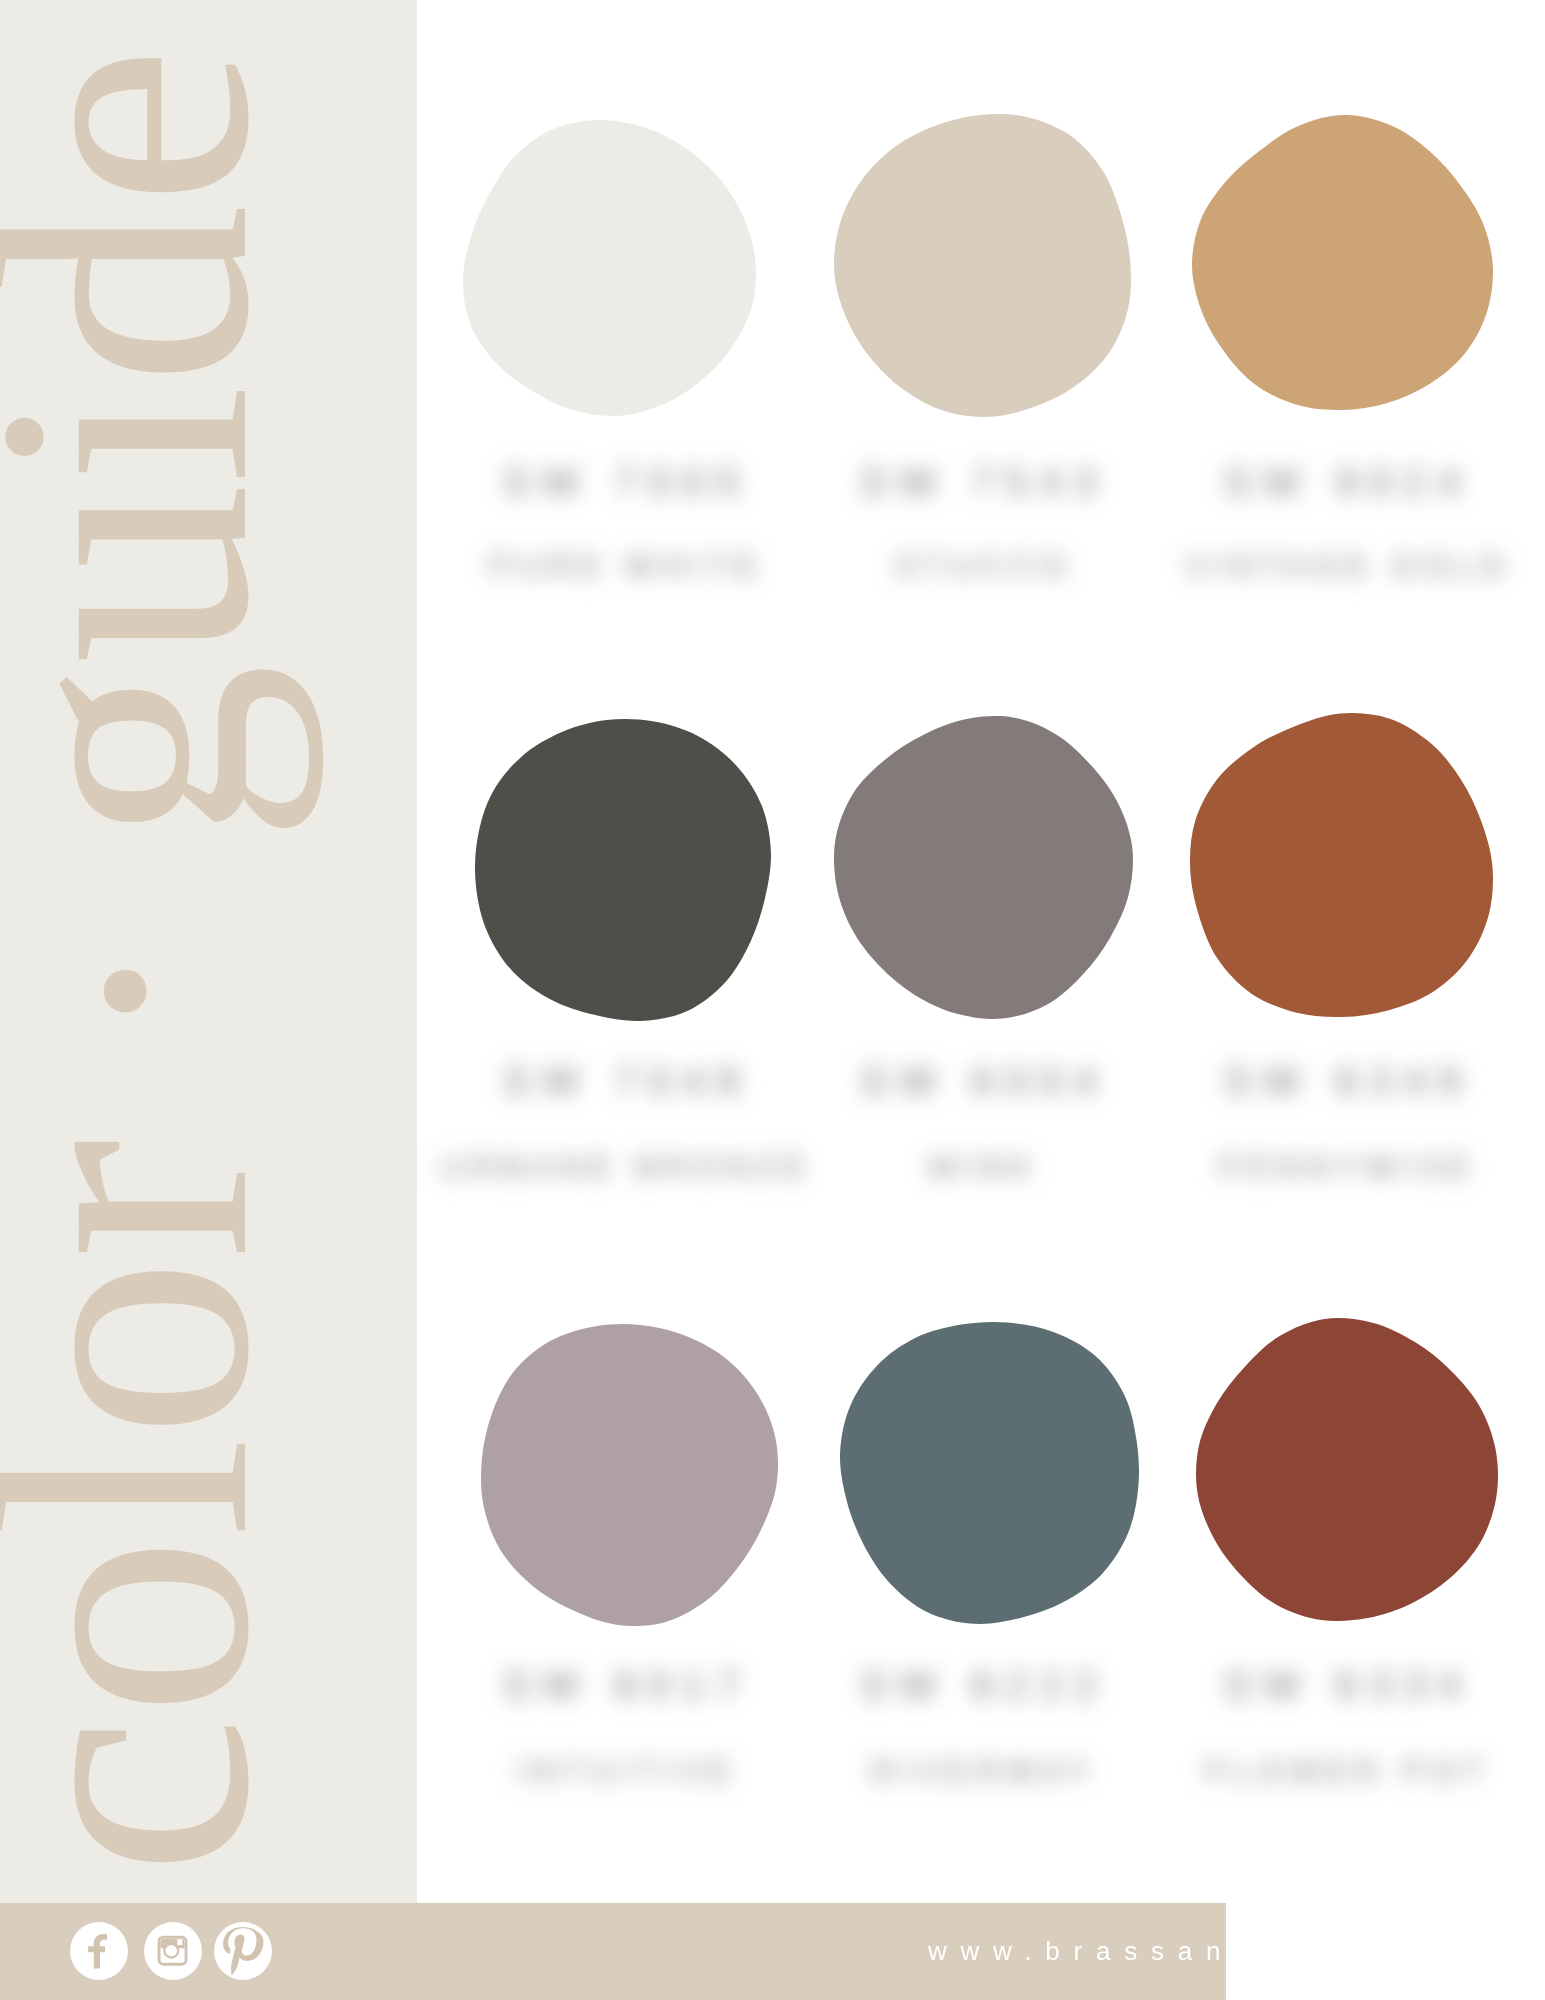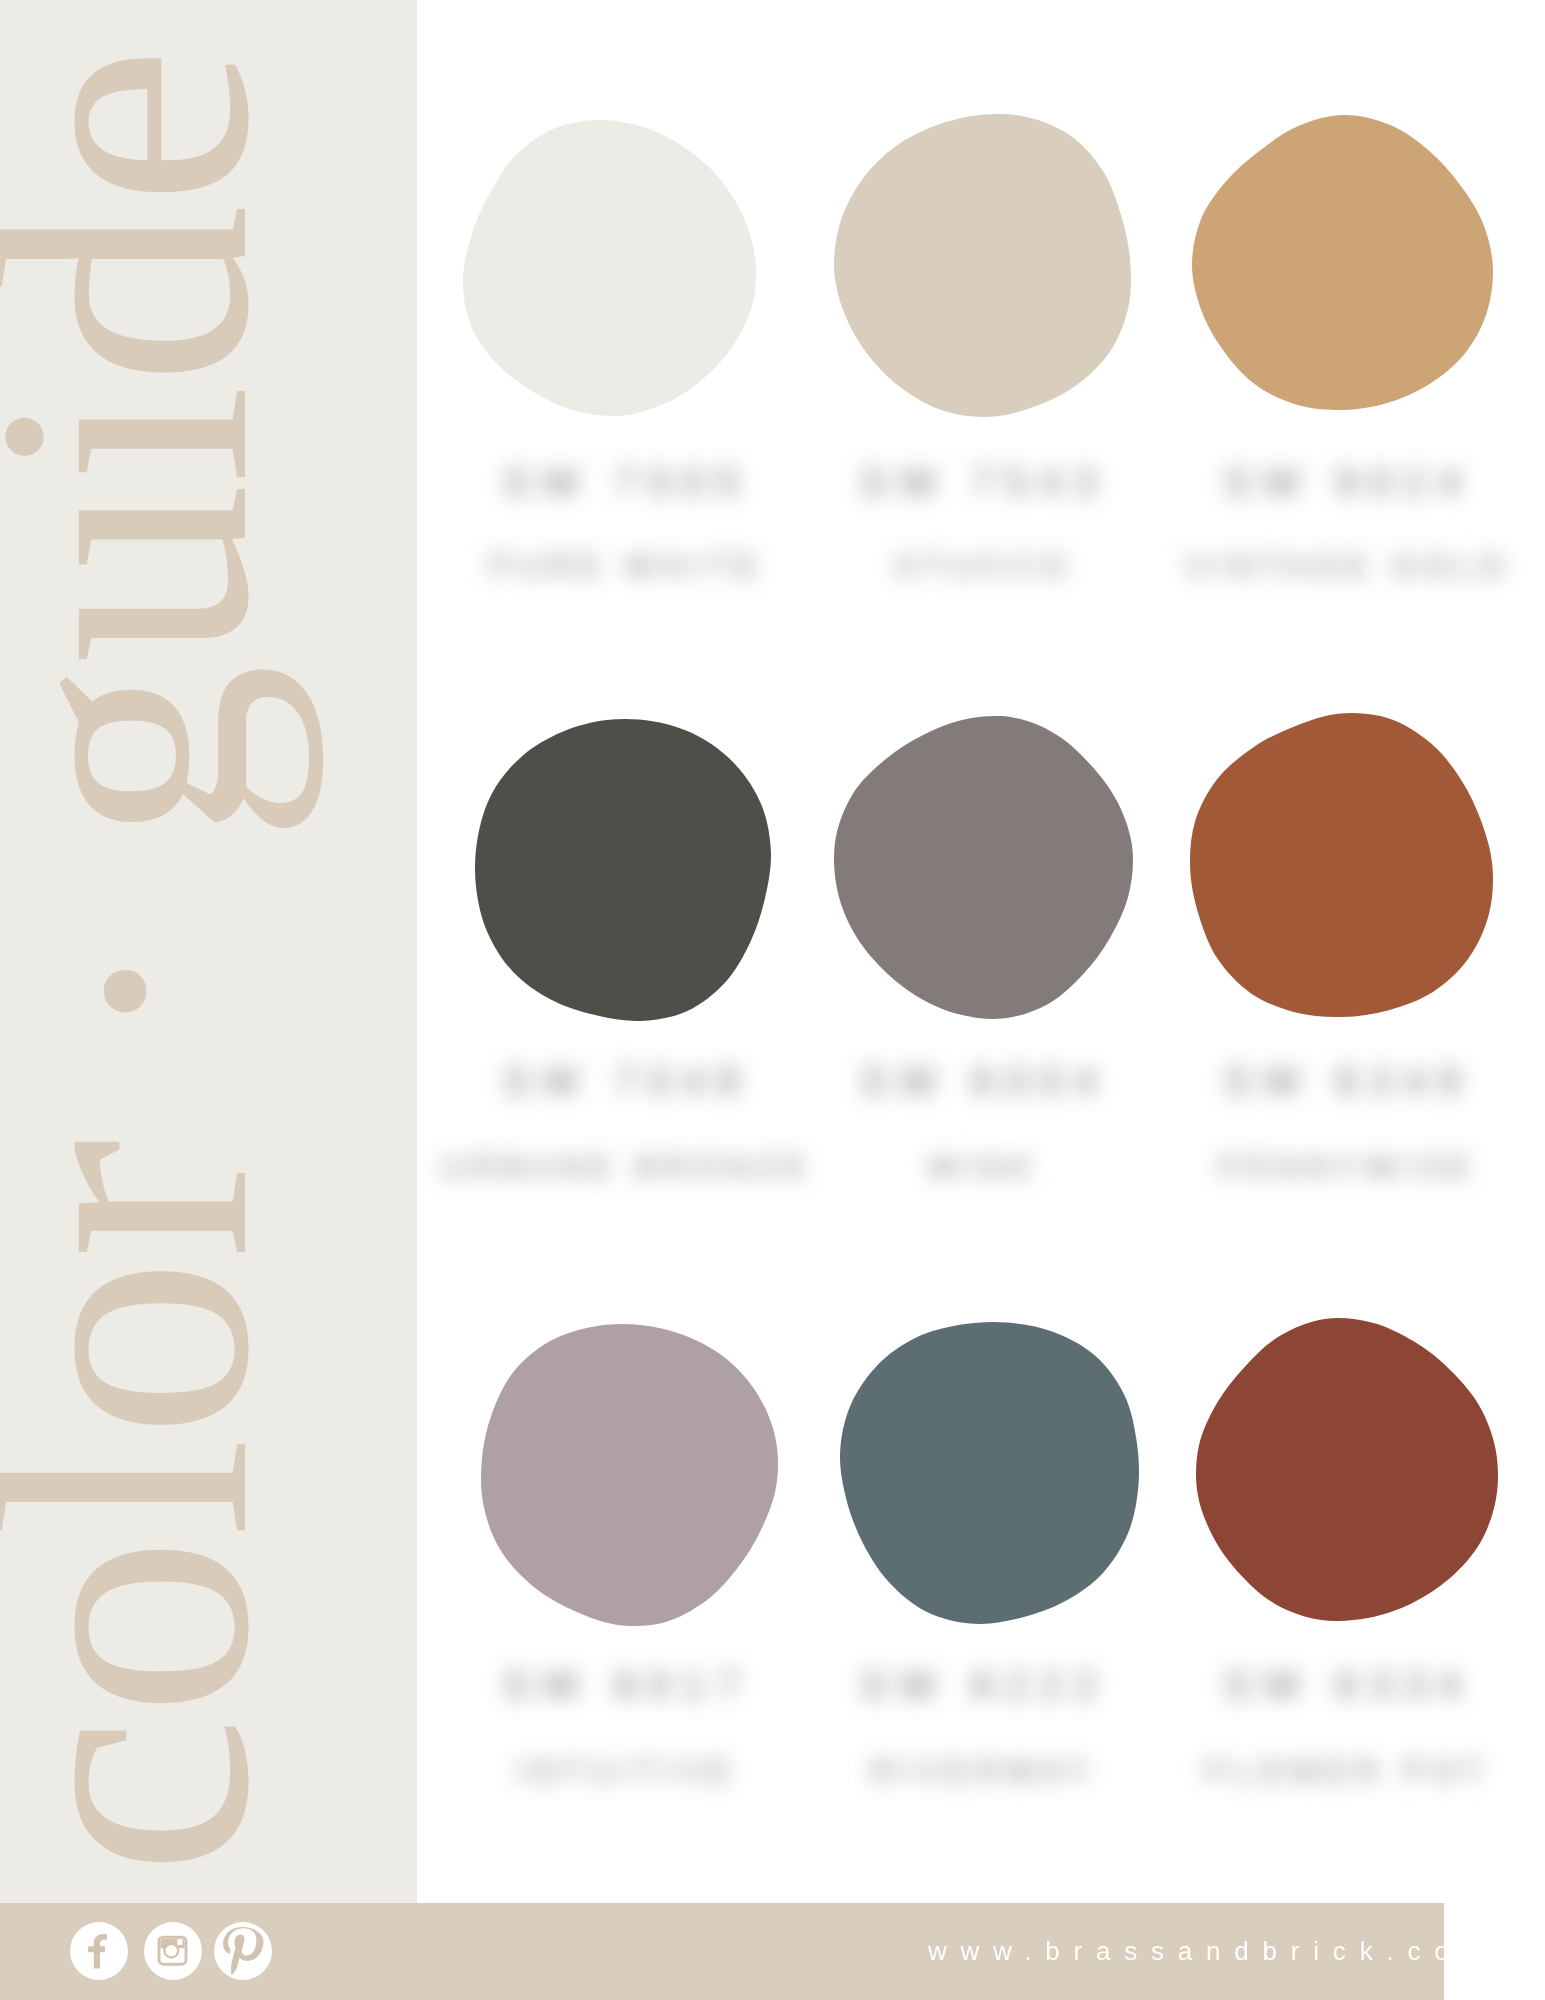--- a/index.html
+++ b/index.html
@@ -24,21 +24,21 @@
   }
   .blobwrap{position:absolute;}
   .blobwrap svg{display:block;width:100%;height:100%;}
   .lbl{position:absolute;text-align:center;color:#737A80;
        font-family:"Liberation Sans",sans-serif;
        filter:blur(10.5px);white-space:nowrap;}
   .code{font-size:40px;letter-spacing:12px;}
   .name{font-size:31px;letter-spacing:8px;}
 
   
-  #footer{position:absolute;left:0;top:1903px;width:1444px;height:97px;background:#D9CEBD;}
+  #footer{position:absolute;left:0;top:1903px;width:1226px;height:97px;background:#D9CEBD;}
   .soc{position:absolute;top:19px;width:58px;height:58px;display:block;}
   .soc svg{display:block;}
   #url{position:absolute;left:0;top:33px;width:1498px;text-align:right;color:#ffffff;
        font-size:26px;letter-spacing:13.8px;font-family:"Liberation Sans",sans-serif;}
 </style>
 </head>
 <body>
 
 <div id="page">
 

